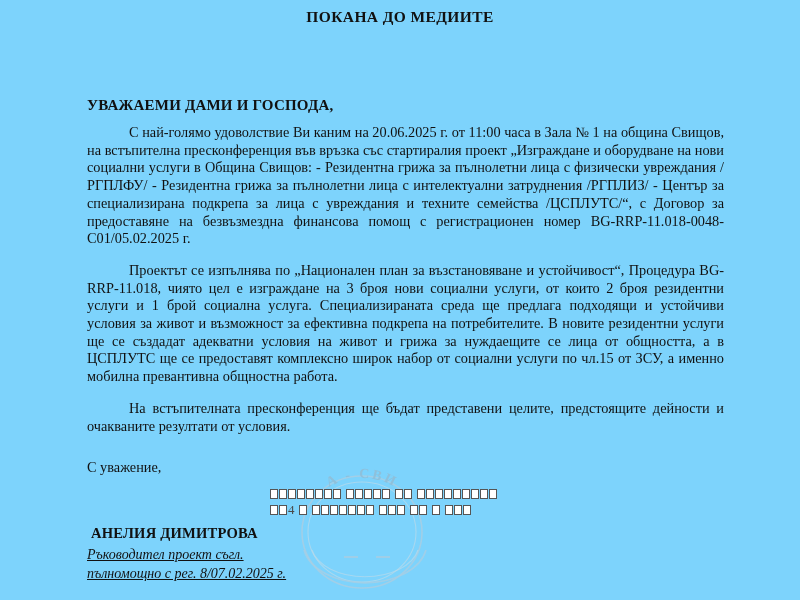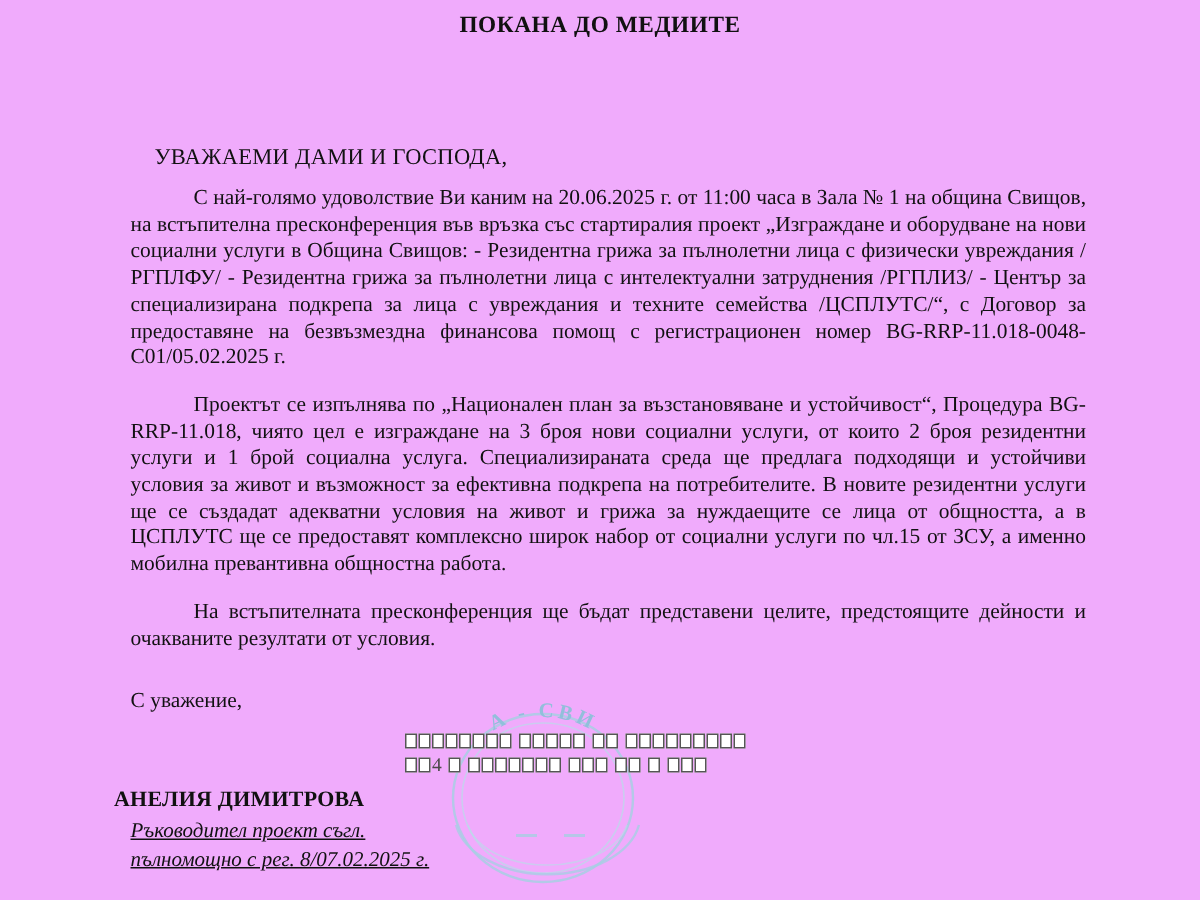--- a/index.html
+++ b/index.html
@@ -14,45 +14,44 @@
     overflow: hidden;
     font-family: "Liberation Serif", "DejaVu Serif", serif;
     color: #111111;
     position: relative;
   }
 
   .page {
     position: relative;
     width: 800px;
     height: 600px;
-    background: #f0abfc;
+    background: #7dd3fc;
     box-sizing: border-box;
   }
 
   
   .doc-title {
     position: absolute;
     top: 8px;
     left: 0;
     width: 800px;
     text-align: center;
     font-weight: bold;
     font-size: 15.5px;
     letter-spacing: 0.4px;
   }
 
   
   .salutation {
     position: absolute;
     top: 97px;
     left: 87px;
-    font-weight: normal;
+    font-weight: bold;
     font-size: 15px;
     letter-spacing: 0.2px;
-    margin-left: 16px;
   }
 
   
   .body-block {
     position: absolute;
     top: 124px;
     left: 87px;
     width: 637px;
     font-size: 14.3px;
     line-height: 17.7px;
@@ -101,21 +100,21 @@
   .tofu-gap { display: inline-block; width: 4px; }
   .redacted-char {
     font-family: "Liberation Serif", serif;
     font-size: 13px;
   }
 
   
   .sign-name {
     position: absolute;
     top: 525px;
-    left: 76px;
+    left: 91px;
     font-weight: bold;
     font-size: 14.6px;
     letter-spacing: 0.2px;
   }
   .sign-role {
     position: absolute;
     top: 545px;
     left: 87px;
     font-style: italic;
     font-size: 14px;

